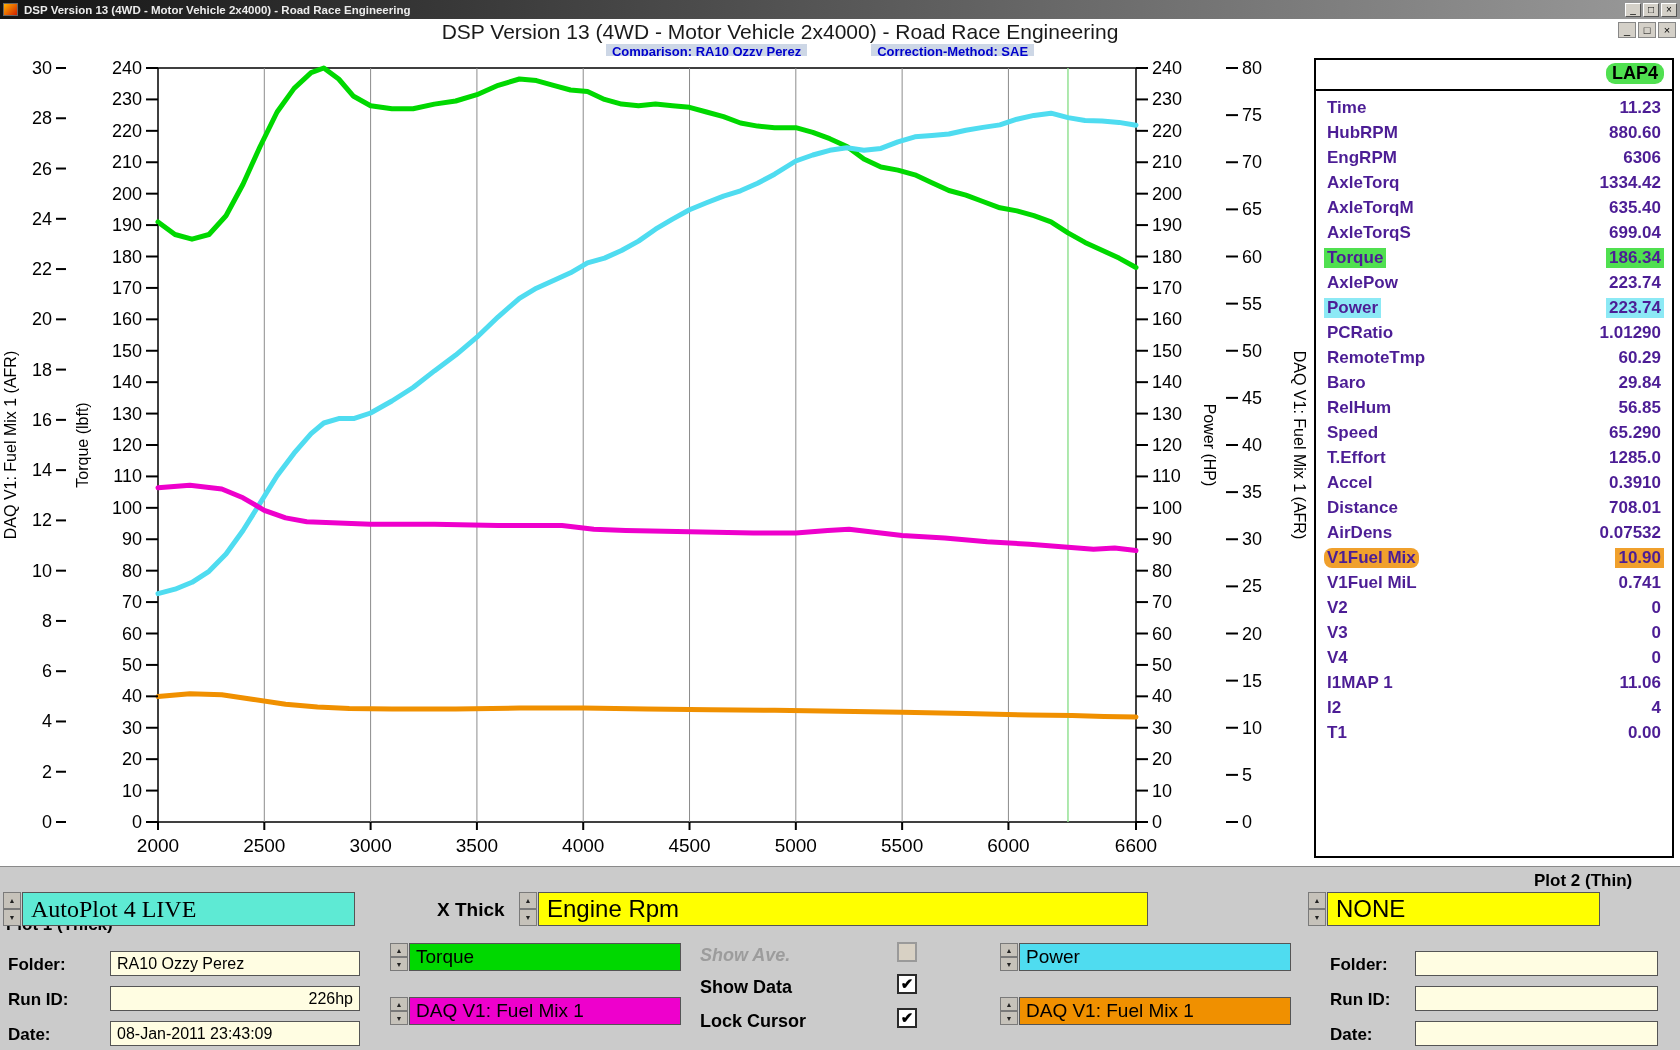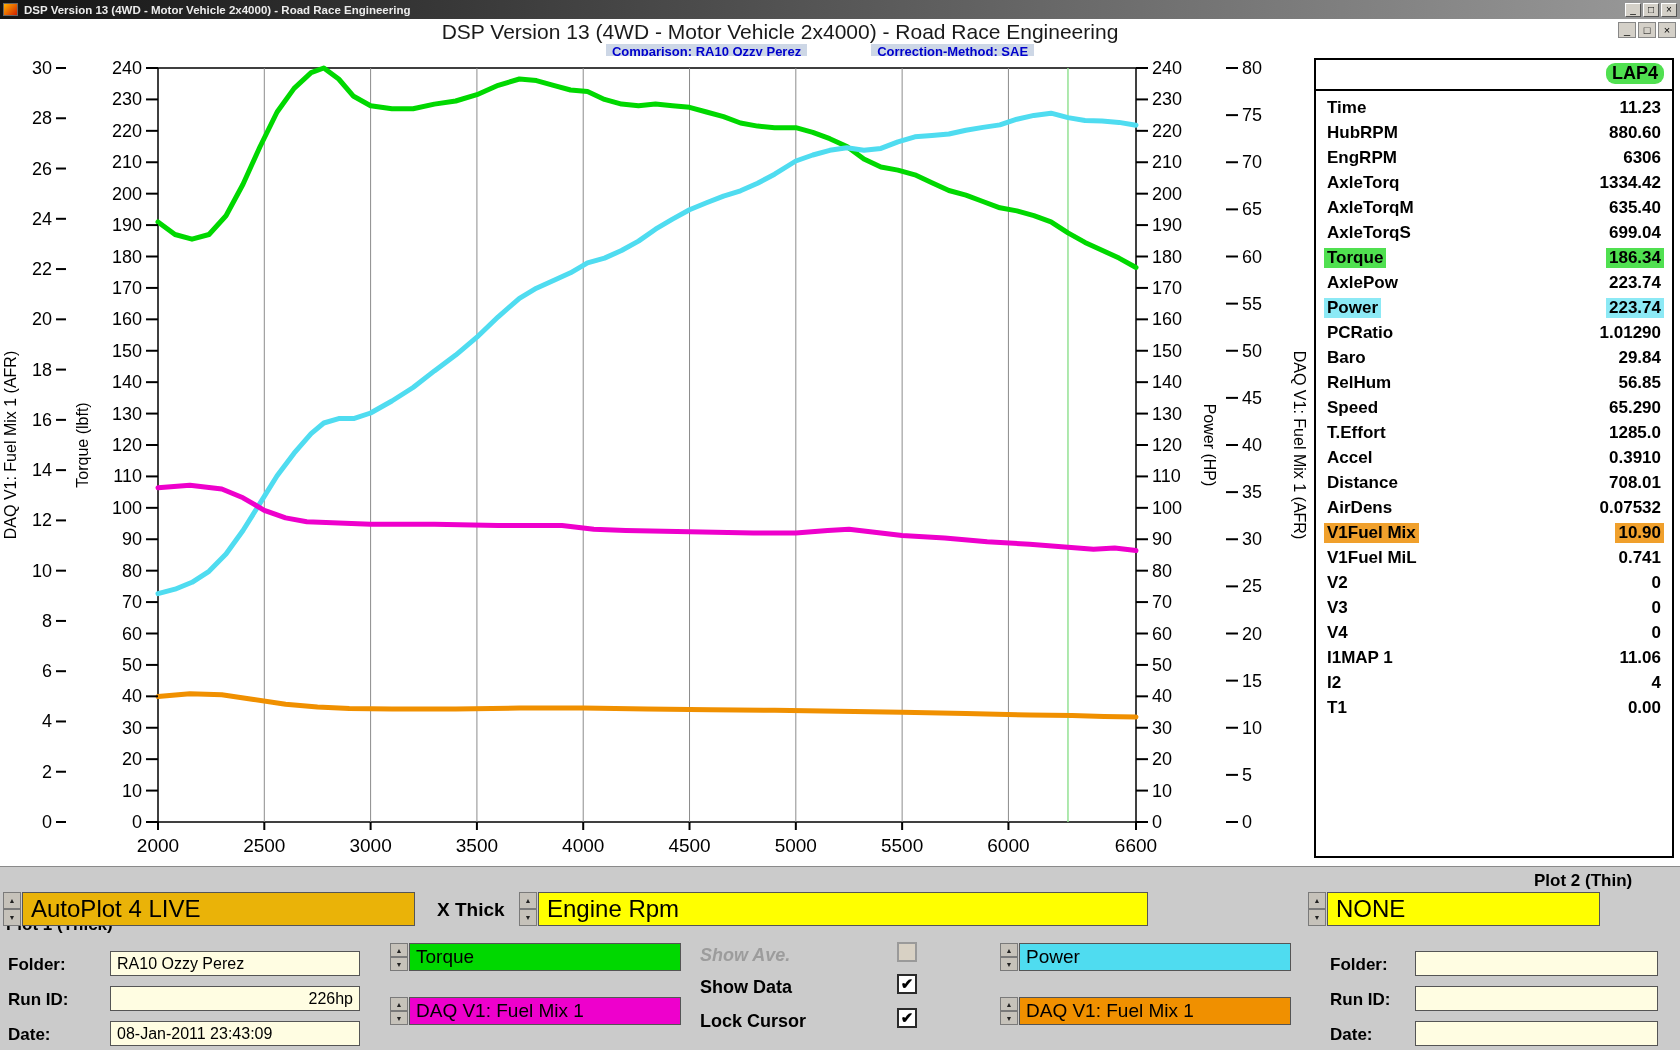--- a/index.html
+++ b/index.html
@@ -22,21 +22,21 @@
 
   
   .chart-area{position:absolute;left:0;top:56px;width:1312px;height:808px;background:#fff;}
   #chart-svg text{font-family:"Liberation Sans",sans-serif;fill:#000;}
 
   
   .data-panel{position:absolute;left:1314px;top:58px;width:360px;height:800px;background:#fff;border:2px solid #000;box-sizing:border-box;padding:3px 8px;}
   .lap-row{text-align:right;height:25px;}
   .lap-chip{display:inline-block;font-size:18px;font-weight:bold;padding:0 6px;border-radius:9px;}
   .dp-divider{border-bottom:2px solid #000;margin:1px -8px 4px;}
-  .dp-row{display:flex;justify-content:space-between;align-items:center;height:25px;font-size:17px;font-weight:bold;color:#000000;}
+  .dp-row{display:flex;justify-content:space-between;align-items:center;height:25px;font-size:17px;font-weight:bold;color:#4c1d95;}
   .dp-row span{padding:0 3px;white-space:nowrap;}
 
   
   .bottom-panel{position:absolute;left:0;top:866px;width:1680px;height:184px;background:#cbcbcb;border-top:1px solid #8a8a8a;box-sizing:border-box;}
   .bottom-panel>div{position:absolute;}
   .bp-label{font-weight:bold;font-size:17px;color:#000;white-space:nowrap;}
   .lbl-r{text-align:left;}
   .bp-label.dis{color:#9c9c9c;}
   .field{border:1px solid #555;box-sizing:border-box;white-space:nowrap;overflow:hidden;background:#fffde2;color:#000;}
   .fld-lg{height:34px;line-height:32px;font-size:24px;padding:0 8px;}
@@ -338,20 +338,24 @@
         </div>
         <div class="dp-row">
           <span style="background: rgb(140, 233, 245);">Power</span>
           <span style="background: rgb(140, 233, 245);">223.74</span>
         </div>
         <div class="dp-row">
           <span>PCRatio</span>
           <span>1.01290</span>
         </div>
         <div class="dp-row">
+          <span>RemoteTmp</span>
+          <span>60.29</span>
+        </div>
+        <div class="dp-row">
           <span>Baro</span>
           <span>29.84</span>
         </div>
         <div class="dp-row">
           <span>RelHum</span>
           <span>56.85</span>
         </div>
         <div class="dp-row">
           <span>Speed</span>
           <span>65.290</span>
@@ -366,21 +370,21 @@
         </div>
         <div class="dp-row">
           <span>Distance</span>
           <span>708.01</span>
         </div>
         <div class="dp-row">
           <span>AirDens</span>
           <span>0.07532</span>
         </div>
         <div class="dp-row">
-          <span style="background: rgb(240, 160, 44);">V1Fuel Mix</span>
+          <span style="background: rgb(240, 160, 44); border-radius: 8px;">V1Fuel Mix</span>
           <span style="background: rgb(240, 160, 44);">10.90</span>
         </div>
         <div class="dp-row">
           <span>V1Fuel MiL</span>
           <span>0.741</span>
         </div>
         <div class="dp-row">
           <span>V2</span>
           <span>0</span>
         </div>
@@ -408,21 +412,21 @@
   </div>
 
   <div class="bottom-panel">
     <div class="bp-label" style="left:6px;top:4px;margin-top:44px;">Plot 1 (Thick)</div>
     <div class="bp-label" style="left:1534px;top:4px;">Plot 2 (Thin)</div>
 
     <div class="spinner sp-lg" style="left:3px;top:25px;">
       <span>▲</span>
       <span>▼</span>
     </div>
-    <div class="field fld-lg" style="left: 22px; top: 25px; width: 393px; background: #eab308;">AutoPlot 4 LIVE</div>
+    <div class="field fld-lg" style="left: 22px; top: 25px; width: 333px; background: #5eead4; font-family: Liberation Serif, serif;">AutoPlot 4 LIVE</div>
 
     <div class="bp-label" style="left:437px;top:32px;font-size:19px;">X Thick</div>
     <div class="spinner sp-lg" style="left:519px;top:25px;">
       <span>▲</span>
       <span>▼</span>
     </div>
     <div class="field fld-lg" style="left: 538px; top: 25px; width: 610px; background: rgb(255, 255, 0);">Engine Rpm</div>
 
     <div class="spinner sp-lg" style="left:1308px;top:25px;">
       <span>▲</span>

